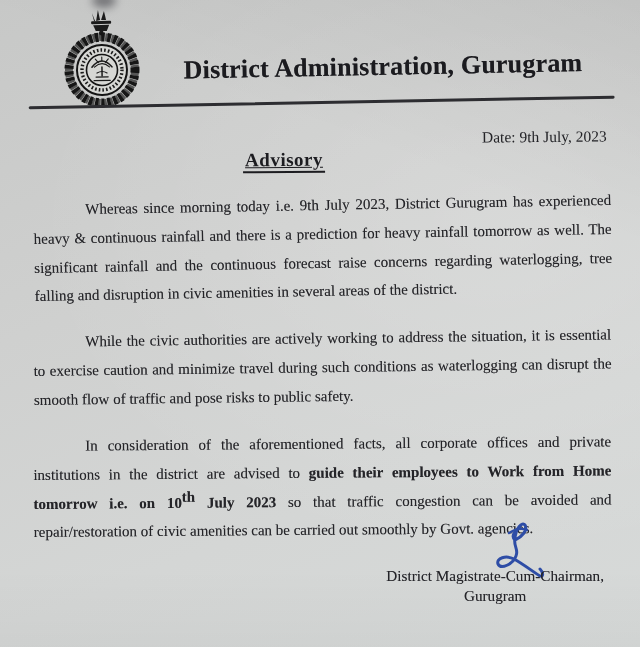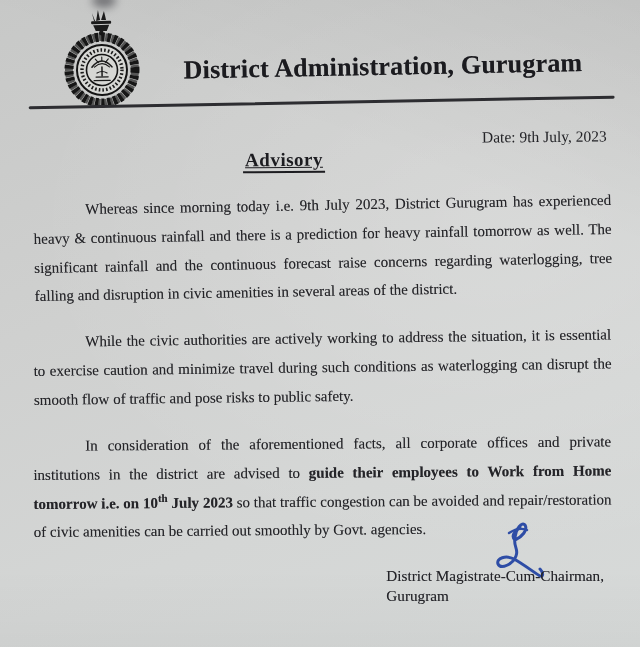--- a/index.html
+++ b/index.html
@@ -34,24 +34,24 @@
   .advisory .u { border-bottom:2.2px solid #1c1c20; padding:0 2px 1px; letter-spacing:.5px;text-decoration:underline; }
 
   .body { position:absolute; left:33px; right:29px; top:196px;
     font-size:15px; line-height:28.8px; text-align:justify; color:#242428;
     text-shadow:0 0 .4px rgba(25,25,30,.4); }
   .body p { margin:0 0 17px; text-indent:52px; }
   .p1 { transform:rotate(-1.0deg);  transform-origin:left top; }
   .p2 { transform:rotate(-0.75deg); transform-origin:left top; }
   .p3 { transform:rotate(-0.45deg); transform-origin:left top; }
   .b { font-weight:700; }
-  sup.b { font-size:11px; vertical-align:super; line-height:0; }
+  sup.b { font-size:15px; vertical-align:super; line-height:0; }
 
   .signature { position:absolute; left:468px; top:520px; width:96px; height:64px; }
-  .signblock { position:absolute; right:36px; top:566px; text-align:left;
+  .signblock { position:absolute; right:36px; top:566px; text-align:center;
     font-size:15.2px; line-height:19.8px; color:#242429;
     text-shadow:0 0 .4px rgba(25,25,30,.4); }
 </style>
 </head>
 <body>
 
 <div class="page">
 
   <div class="shading"></div>
   <div class="smudge"></div>

